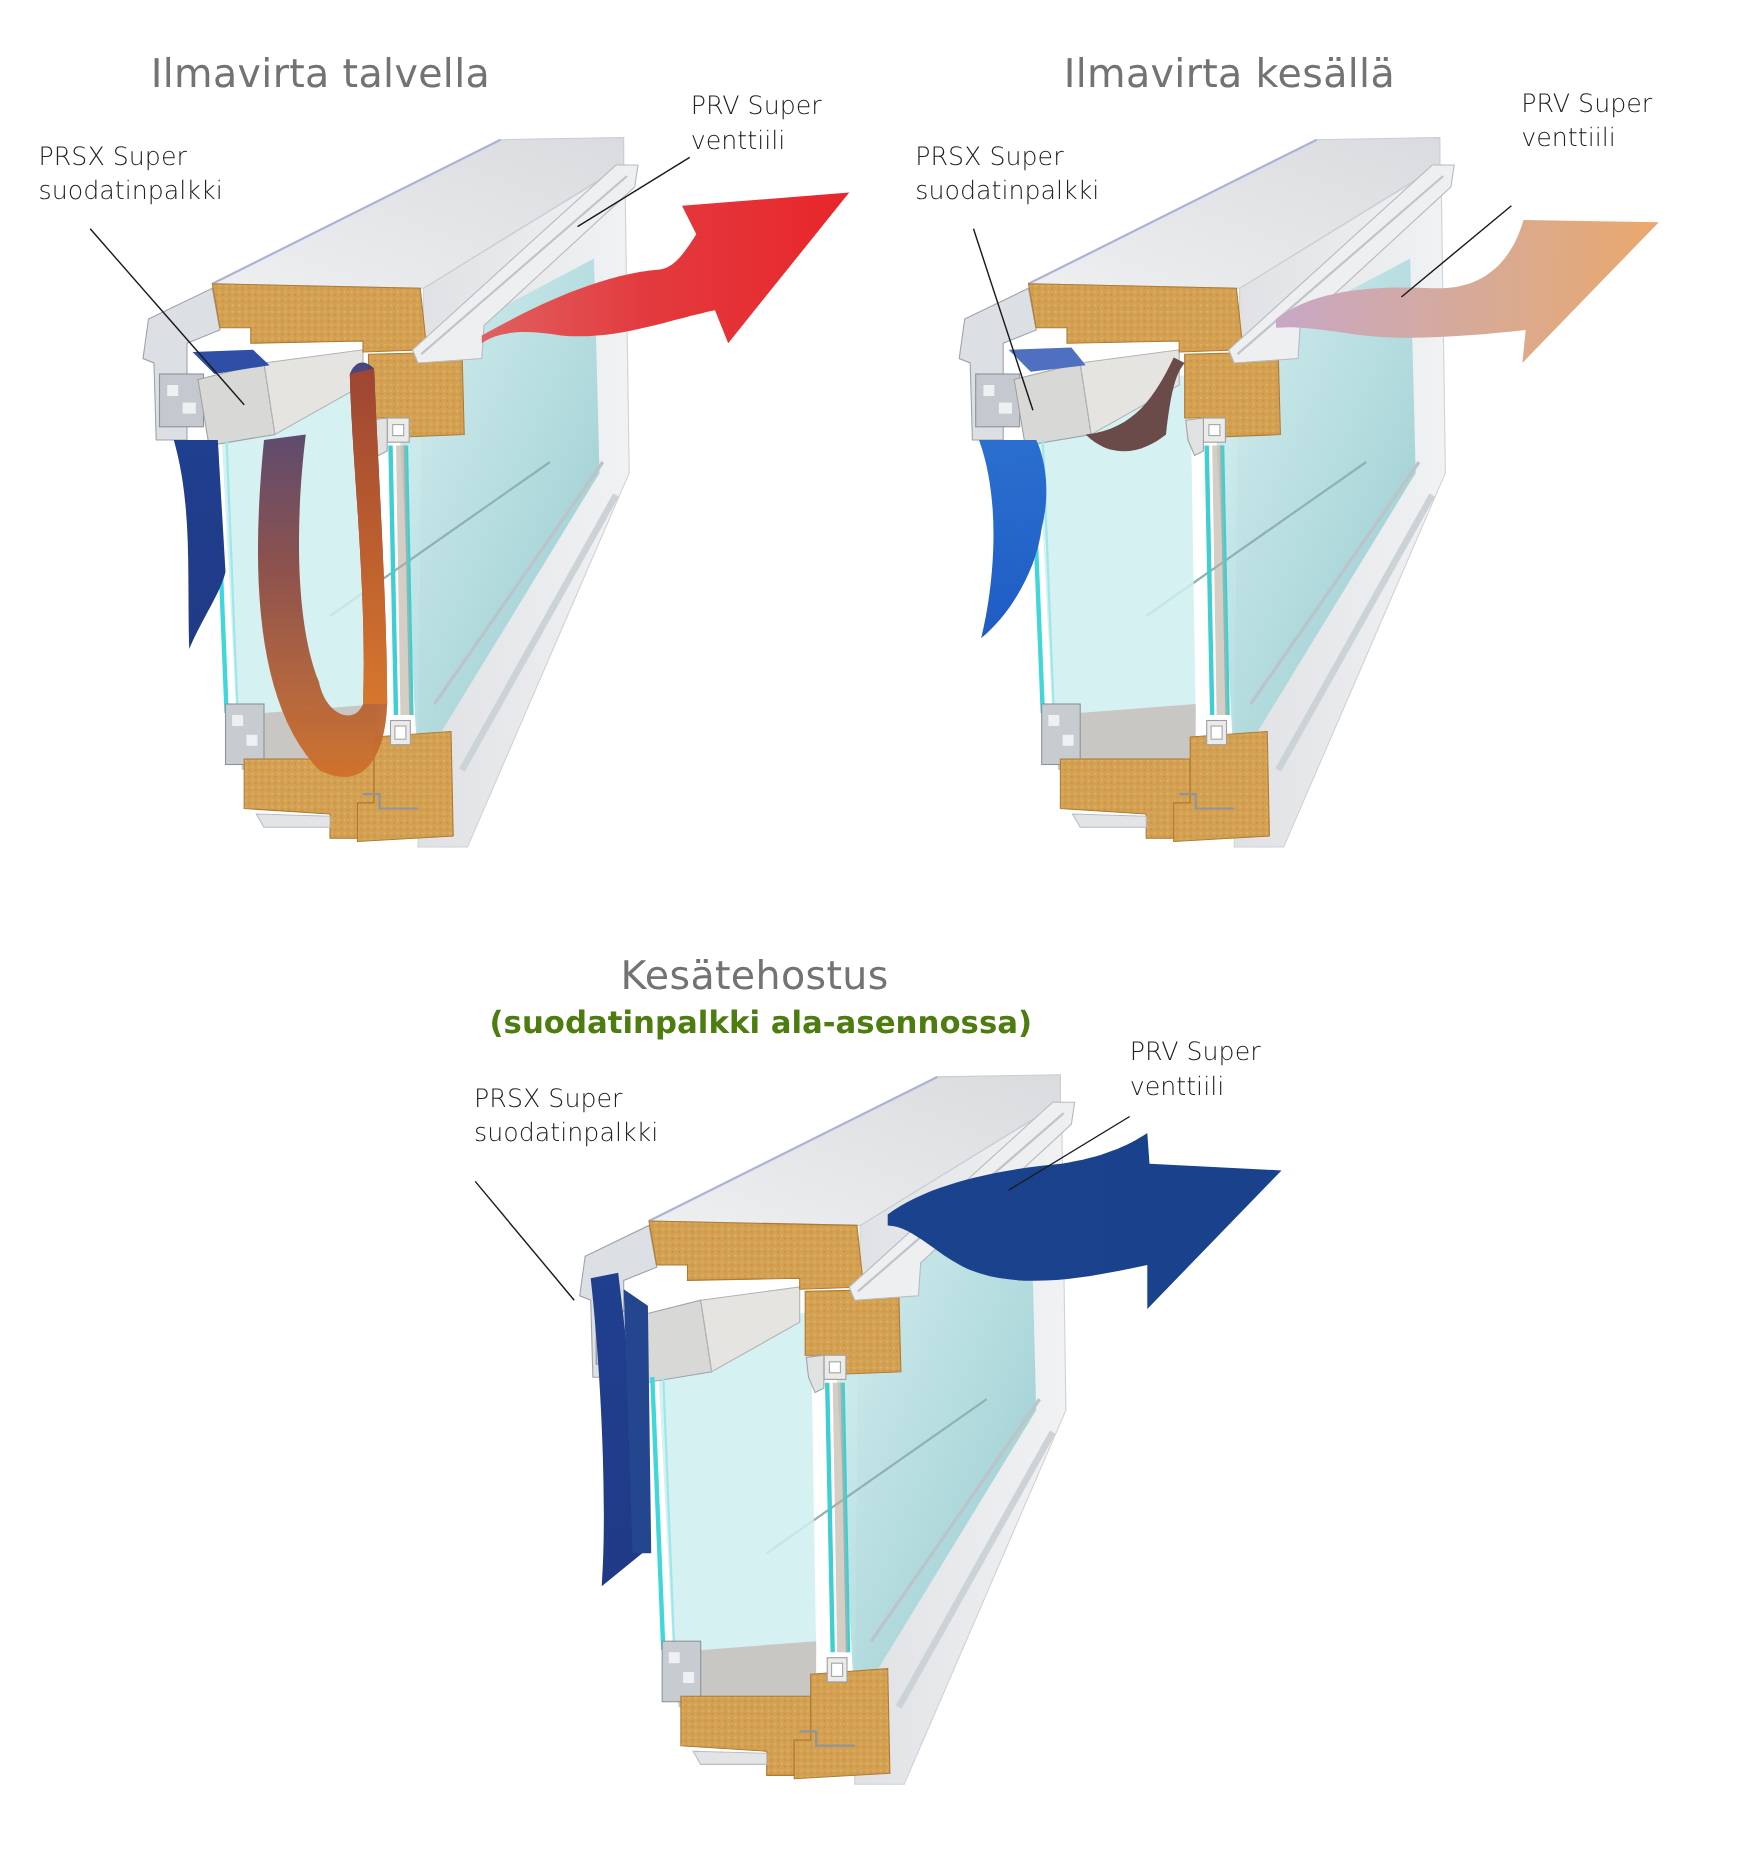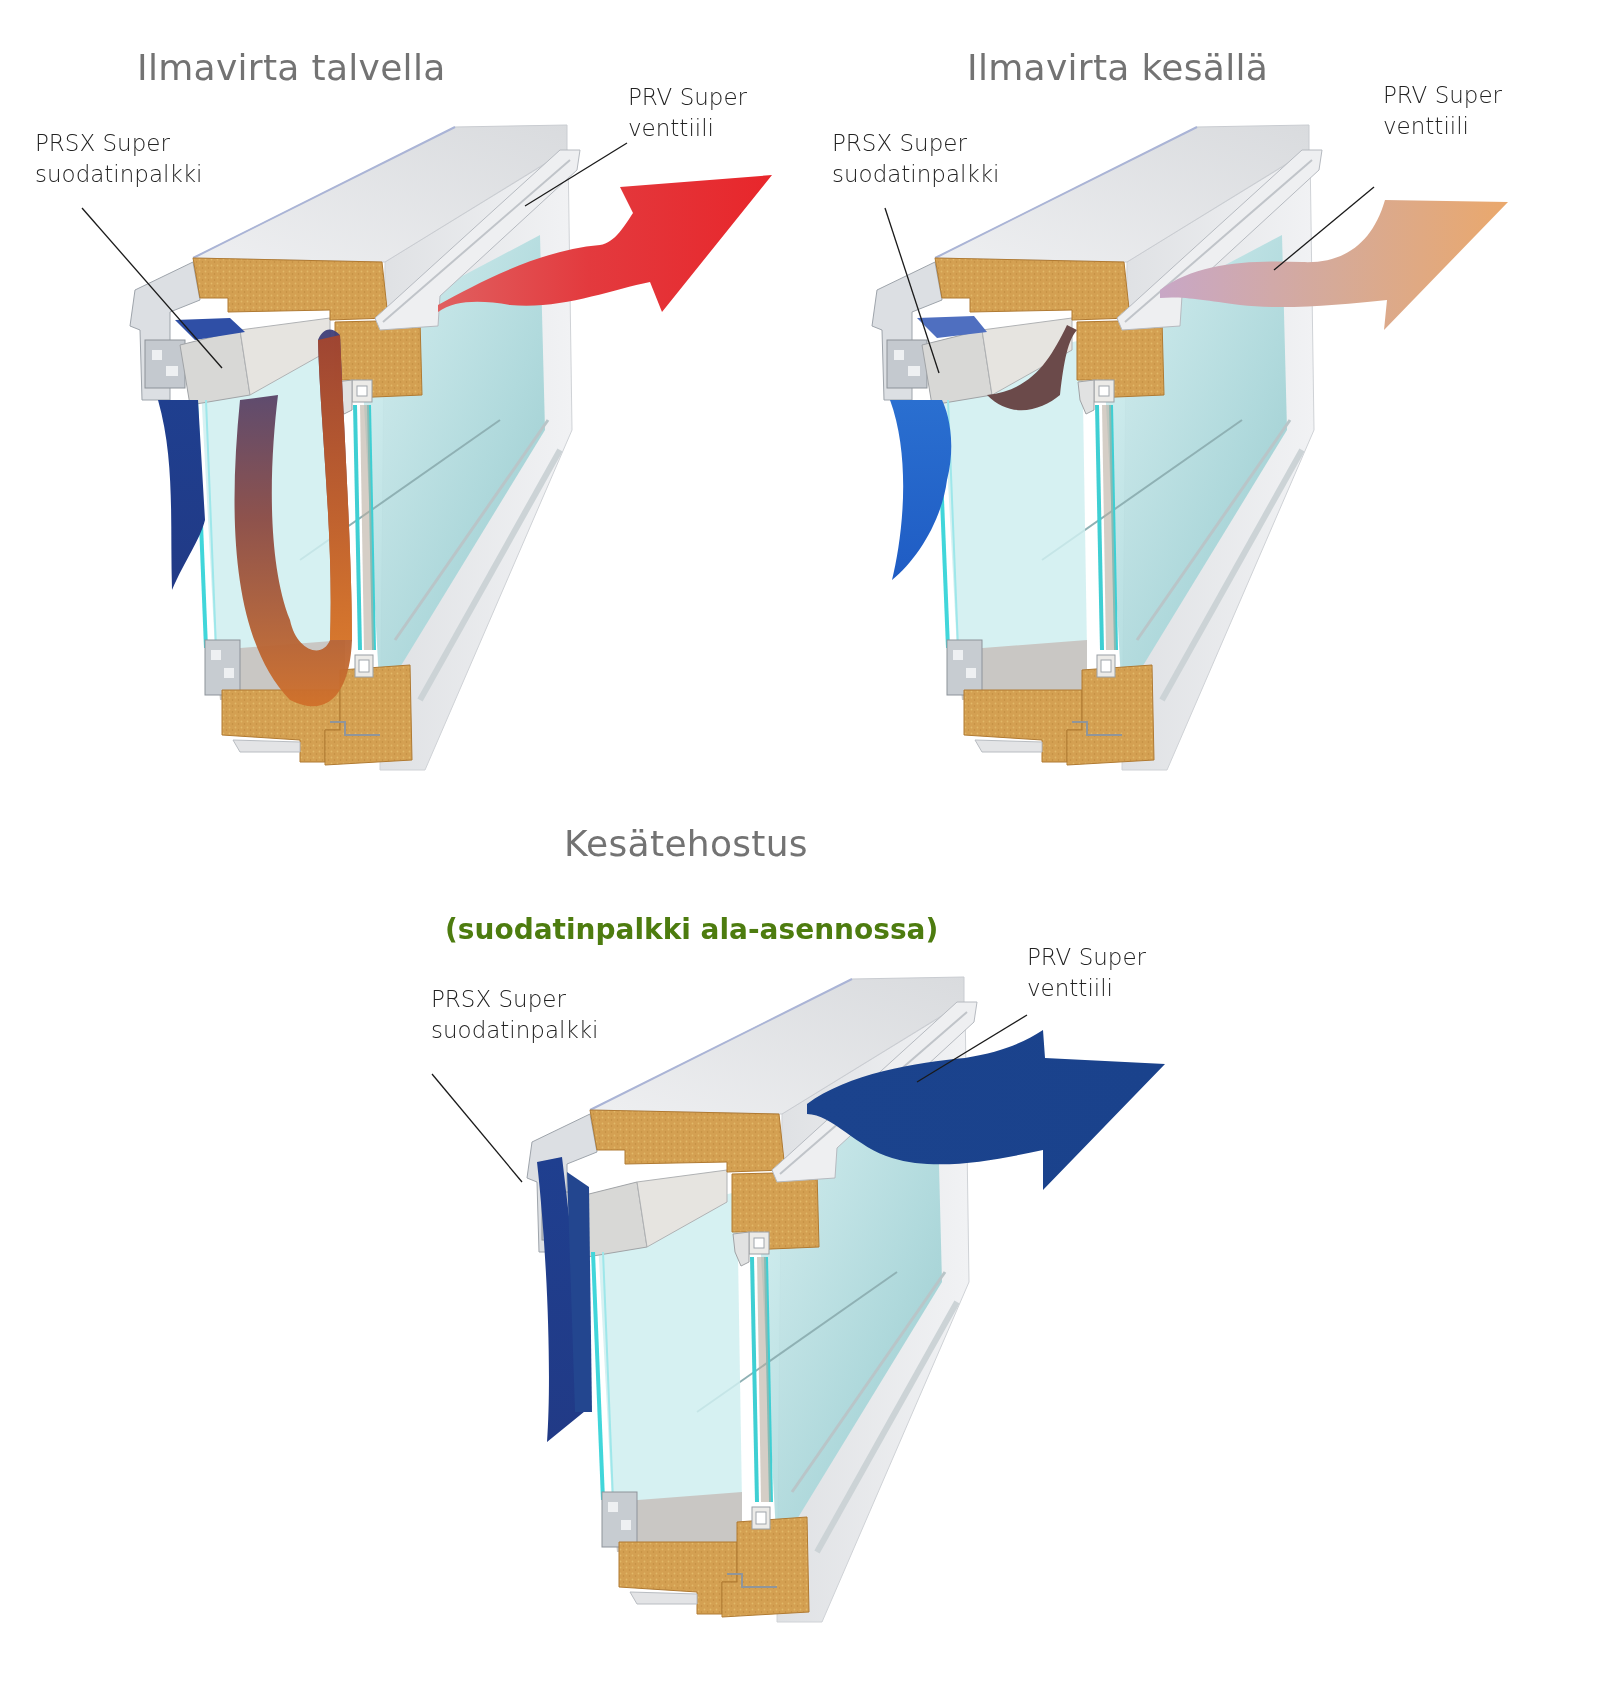--- a/index.html
+++ b/index.html
@@ -8,21 +8,21 @@
   .subtitle { position: absolute; font-weight: 700; font-size: 28px; white-space: nowrap; line-height: 1; color: #4d7c0f; font-family: "DejaVu Sans", sans-serif; }
   .label { position: absolute; font-size: 23px; line-height: 31px; white-space: nowrap; color: #222; font-family: "DejaVu Sans", sans-serif; font-weight: 300; }
   .label span { display: block; }
   svg.art { position: absolute; left: 0; top: 0; }
 </style>
 </head>
 <body>
 
 <div class="title" style="left:137px; top:50px;">Ilmavirta talvella</div>
 <div class="title" style="left:935px; top:50px;margin-left:32px;">Ilmavirta kesällä</div>
-<div class="title" style="left:564px; top:826px;">Kesätehostus</div>
+<div class="title" style="left:564px; top:870px;">Kesätehostus</div>
 <div class="subtitle" style="left:445px; top:916px;">(suodatinpalkki ala-asennossa)</div>
 
 <div class="label" style="left:35px; top:128px;">
   <span>PRSX Super</span>
   <span>suodatinpalkki</span>
 </div>
 <div class="label" style="left:628px; top:82px;">
   <span>PRV Super</span>
   <span>venttiili</span>
 </div>

